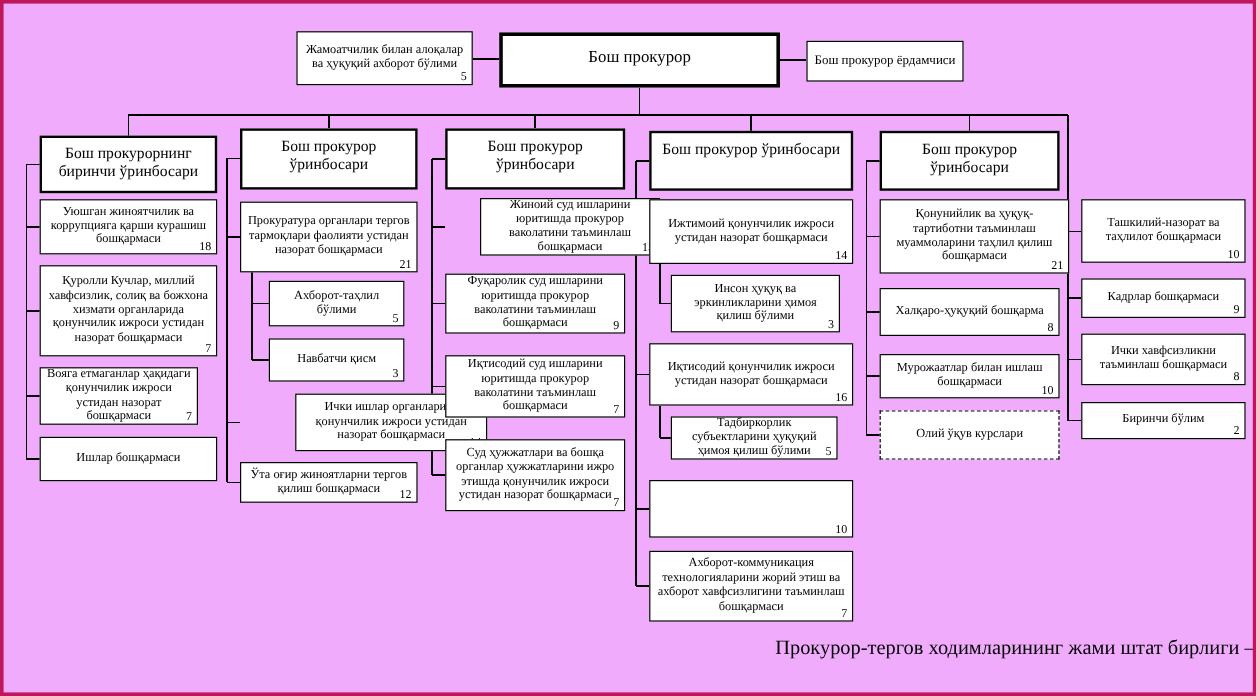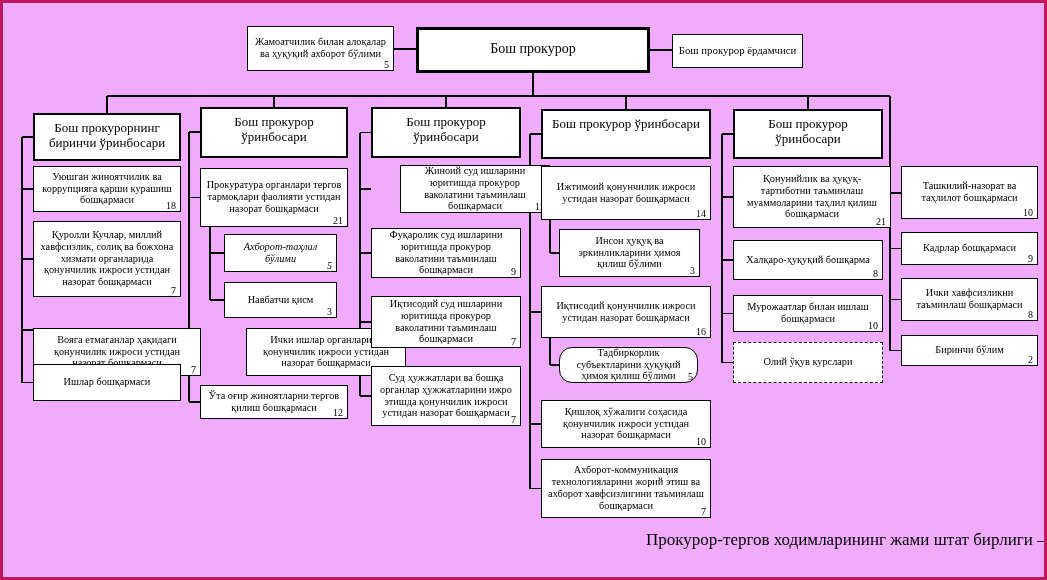--- a/index.html
+++ b/index.html
@@ -137,36 +137,36 @@
     <span class="t">Бош прокурорнинг биринчи ўринбосари</span>
   </div>
   <div class="box" style="left:30px;top:163px;width:148px;height:46px;">
     <span class="t">Уюшган жиноятчилик ва коррупцияга қарши курашиш бошқармаси</span>
     <span class="n">18</span>
   </div>
   <div class="box" style="left:30px;top:218px;width:148px;height:76px;">
     <span class="t">Қуролли Кучлар, миллий хавфсизлик, солиқ ва божхона хизмати органларида қонунчилик ижроси устидан назорат бошқармаси</span>
     <span class="n">7</span>
   </div>
-  <div class="box" style="left:30px;top:303px;width:168px;height:48px;margin-top:22px;">
+  <div class="box" style="left:30px;top:303px;width:132px;height:48px;">
     <span class="t">Вояга етмаганлар ҳақидаги қонунчилик ижроси устидан назорат бошқармаси</span>
     <span class="n">7</span>
   </div>
   <div class="box" style="left:30px;top:361px;width:148px;height:37px;">
     <span class="t">Ишлар бошқармаси</span>
   </div>
 
   <div class="box hdr" style="left:197px;top:104px;width:148px;height:51px;">
     <span class="t">Бош прокурор ўринбосари</span>
   </div>
   <div class="box" style="left:197px;top:165px;width:148px;height:59px;">
     <span class="t">Прокуратура органлари тергов тармоқлари фаолияти устидан назорат бошқармаси</span>
     <span class="n">21</span>
   </div>
-  <div class="box" style="left:221px;top:231px;width:113px;height:38px;font-style:italic;">
+  <div class="box" style="left:221px;top:231px;width:113px;height:38px;">
     <span class="t">Ахборот-таҳлил бўлими</span>
     <span class="n">5</span>
   </div>
   <div class="box" style="left:221px;top:279px;width:113px;height:36px;">
     <span class="t">Навбатчи қисм</span>
     <span class="n">3</span>
   </div>
   <div class="box" style="left:197px;top:325px;width:160px;height:48px;margin-left:46px;">
     <span class="t">Ички ишлар органларида қонунчилик ижроси устидан назорат бошқармаси</span>
     <span class="n">14</span>
@@ -204,26 +204,25 @@
     <span class="n">14</span>
   </div>
   <div class="box" style="left:556px;top:226px;width:141px;height:48px;">
     <span class="t">Инсон ҳуқуқ ва эркинликларини ҳимоя қилиш бўлими</span>
     <span class="n">3</span>
   </div>
   <div class="box" style="left:538px;top:283px;width:170px;height:52px;">
     <span class="t">Иқтисодий қонунчилик ижроси устидан назорат бошқармаси</span>
     <span class="n">16</span>
   </div>
-  <div class="box" style="left:556px;top:344px;width:139px;height:36px;border-radius:13px;">
+  <div class="box" style="left:556px;top:344px;width:139px;height:36px;">
     <span class="t">Тадбиркорлик субъектларини ҳуқуқий ҳимоя қилиш бўлими</span>
     <span class="n">5</span>
   </div>
   <div class="box" style="left:538px;top:397px;width:170px;height:48px;">
-    <span class="t">Қишлоқ хўжалиги соҳасида қонунчилик ижроси устидан назорат бошқармаси</span>
     <span class="n">10</span>
   </div>
   <div class="box" style="left:538px;top:456px;width:170px;height:59px;">
     <span class="t">Ахборот-коммуникация технологияларини жорий этиш ва ахборот хавфсизлигини таъминлаш бошқармаси</span>
     <span class="n">7</span>
   </div>
 
   <div class="box hdr" style="left:730px;top:106px;width:150px;height:50px;">
     <span class="t">Бош прокурор ўринбосари</span>
   </div>

